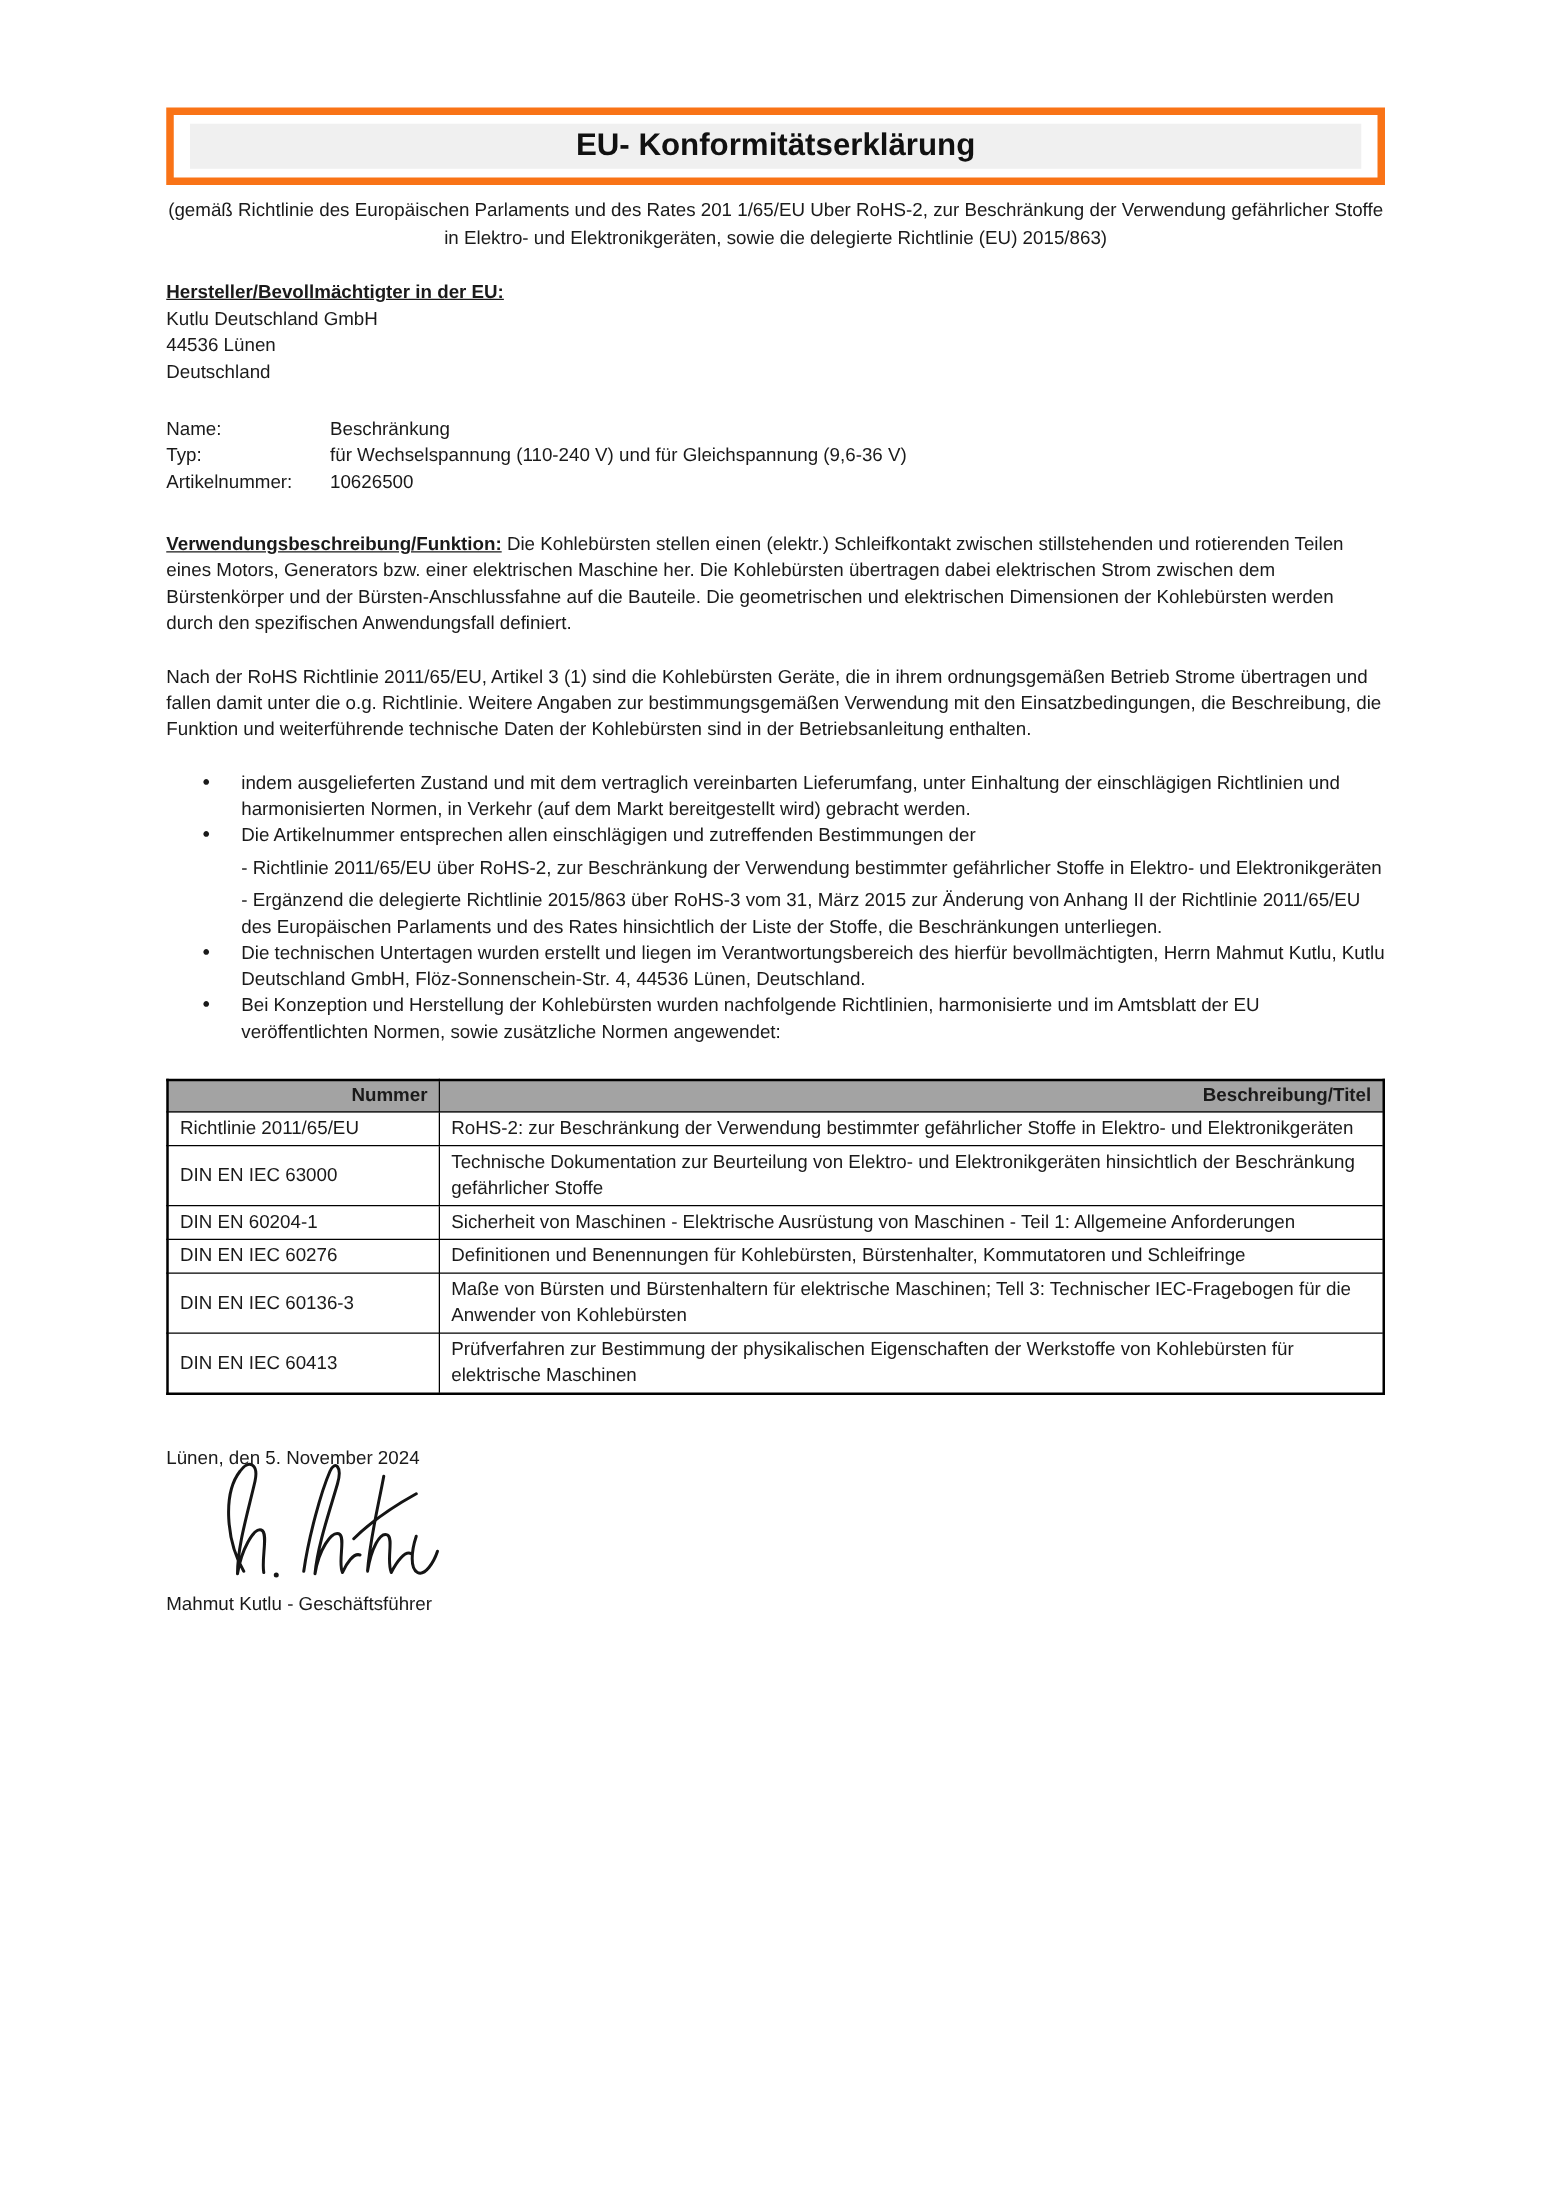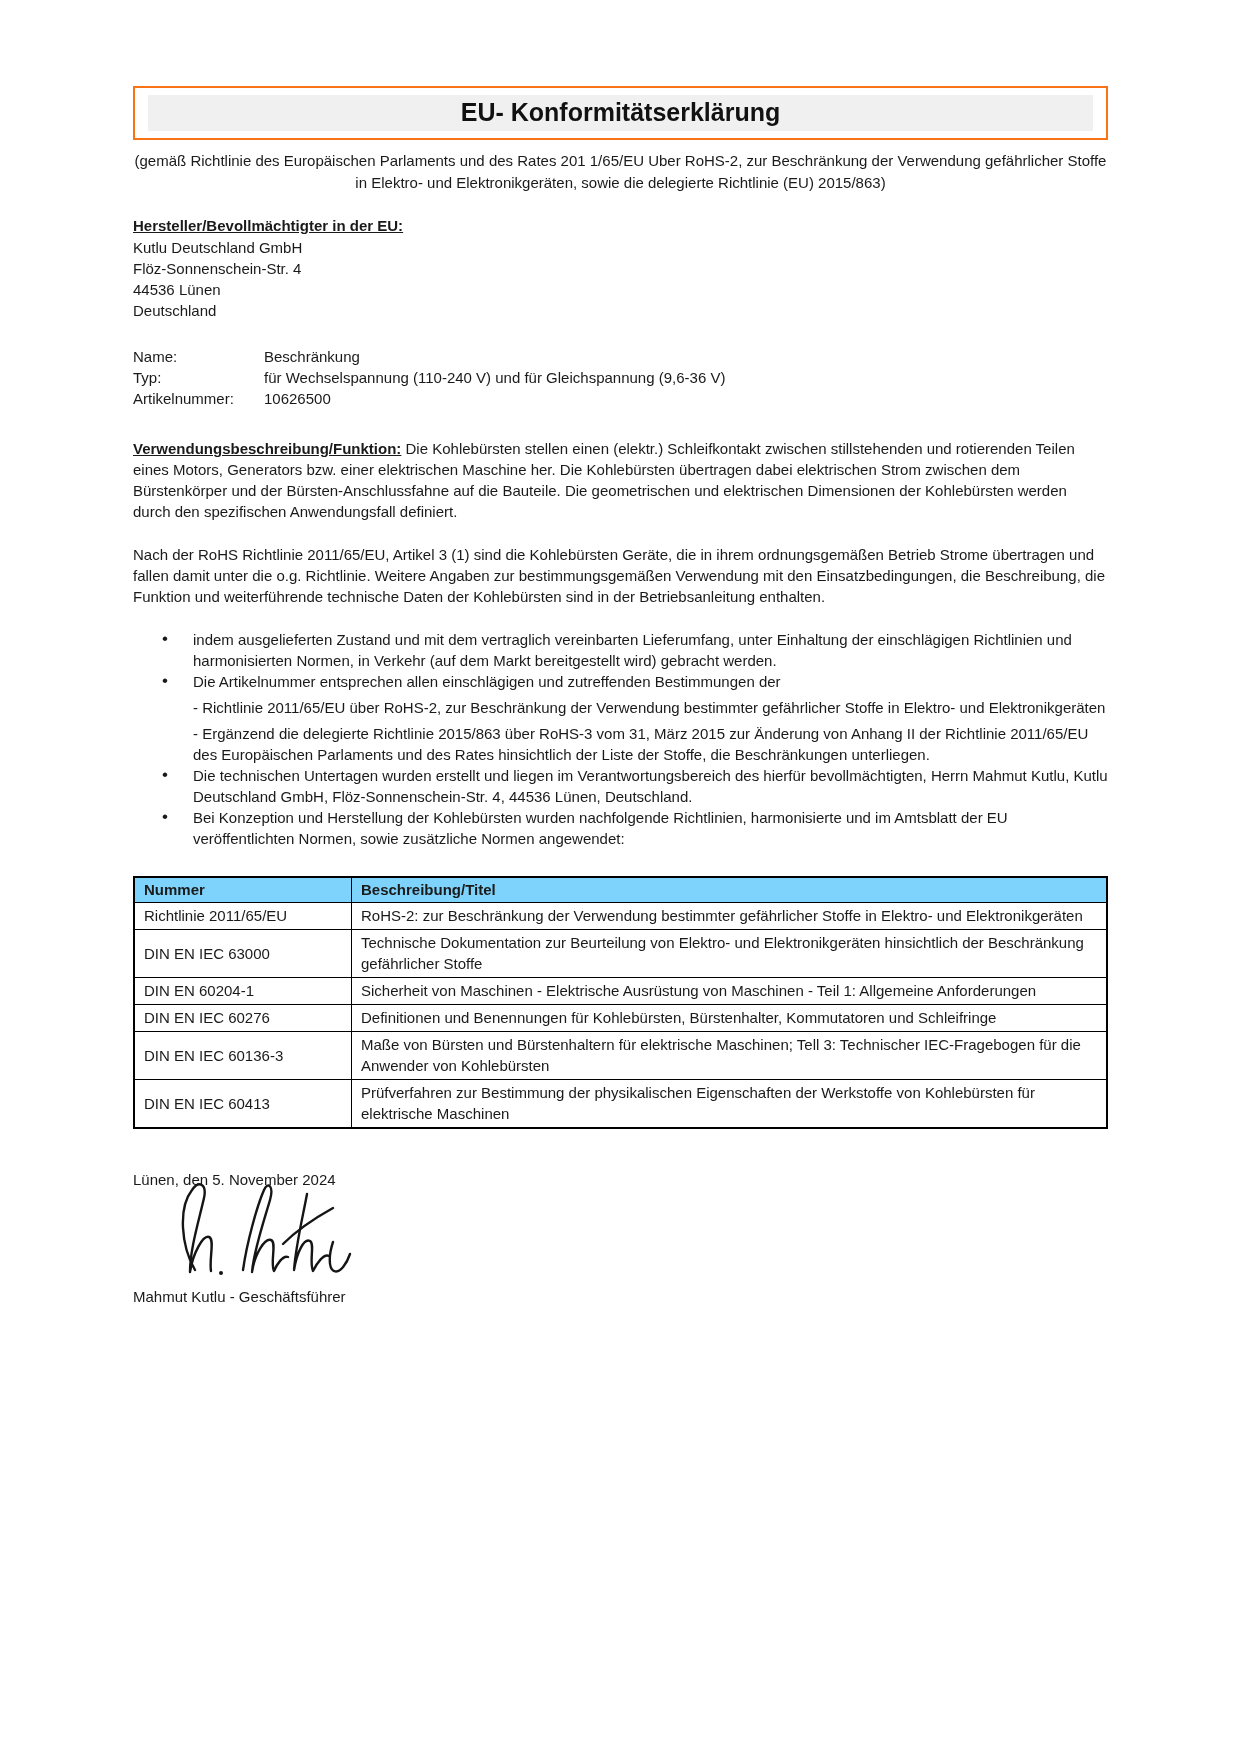--- a/index.html
+++ b/index.html
@@ -19,21 +19,21 @@
   }
   .page {
     box-sizing: border-box;
     width: 1241px;
     height: 1754px;
     padding: 86px 133px 0 133px;
   }
 
   
   .title-box {
-    border: 2px solid #f97316;
+    border: 6px solid #f97316;
     padding: 7px 13px;
   }
   .title-band {
     background: #f0f0f0;
     text-align: center;
     padding: 2px 0 4px 0;
   }
   .title-band h1 {
     margin: 0;
     font-size: 25px;
@@ -97,23 +97,23 @@
     border: 2px solid #000000;
     font-size: 15px;
   }
   table.standards th, table.standards td {
     border: 1px solid #000000;
     padding: 2px 9px 3px 9px;
     line-height: 21px;
     vertical-align: middle;
   }
   table.standards th {
-    background: #7dd3fc;
-    font-weight: bold;
-    text-align: left;
+    background: #a3a3a3;
+    font-weight: bold;
+    text-align: right;
     padding-top: 1px;
     padding-bottom: 2px;
   }
   table.standards td.num { width: 198px; }
 
   
   .sign-block { margin-top: 40px; }
   .sig-svg {
     display: block;
     margin: -10px 0 0 34px;
@@ -129,21 +129,20 @@
     <div class="title-band">
       <h1>EU- Konformitätserklärung</h1>
     </div>
   </div>
 
   <p class="subtitle">(gemäß Richtlinie des Europäischen Parlaments und des Rates 201 1/65/EU Uber RoHS-2, zur Beschränkung der Verwendung gefährlicher Stoffe in Elektro- und Elektronikgeräten, sowie die delegierte Richtlinie (EU) 2015/863)</p>
 
   <div class="manufacturer">
     <div class="section-heading">Hersteller/Bevollmächtigter in der EU:</div>
     <div class="addr-line">Kutlu Deutschland GmbH</div>
-    <div class="addr-line">Flöz-Sonnenschein-Str. 4</div>
     <div class="addr-line">44536 Lünen</div>
     <div class="addr-line">Deutschland</div>
   </div>
 
   <div class="kv">
     <div class="kv-row">
       <span class="kv-label">Name:</span><span>Beschränkung</span>
     </div>
     <div class="kv-row">
       <span class="kv-label">Typ:</span><span>für Wechselspannung (110-240 V) und für Gleichspannung (9,6-36 V)</span>

